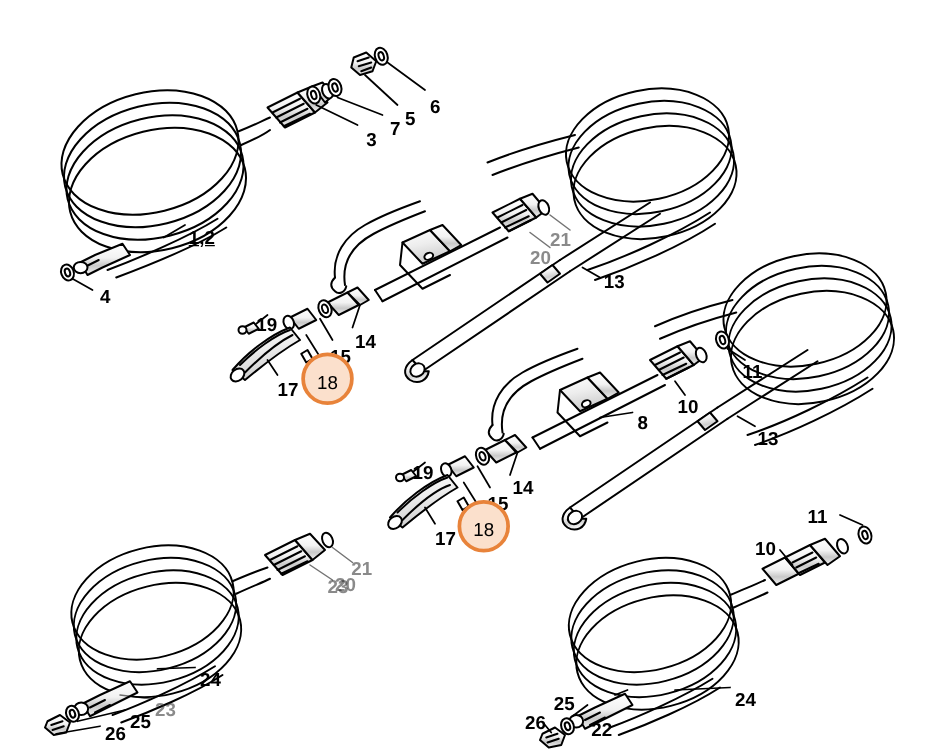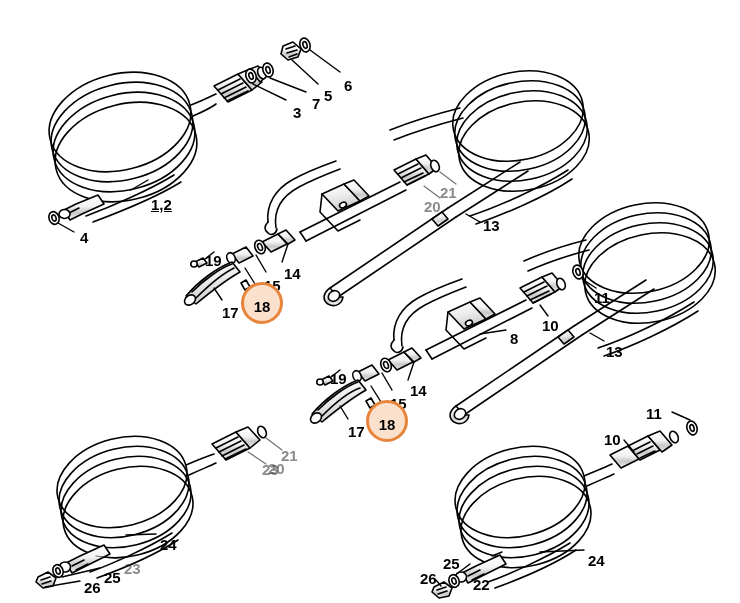--- a/index.html
+++ b/index.html
@@ -42,21 +42,21 @@
     position: absolute;
     border-radius: 50%;
     box-sizing: border-box;
   }
   .highlight-circle .hl-num {
     position: absolute;
     left: 0;
     right: 0;
     text-align: center;
     font-family: "Liberation Sans", sans-serif;
-    font-weight: bold;
+    font-weight: normal;
     font-size: 15px;
     color: #000000;
   }
 </style>
 </head>
 <body>
 
 <div id="diagram-root">
 
   <svg id="diagram-svg" viewBox="0 0 740 603">
@@ -346,21 +346,21 @@
         <line x1="458" y1="573" x2="470" y2="564" stroke-width="1.4"></line>
         <line x1="441" y1="586" x2="436" y2="580" stroke-width="1.4"></line>
         <line x1="492" y1="556" x2="502" y2="552" stroke-width="1.4"></line>
         <line x1="540" y1="552" x2="584" y2="550" stroke-width="1.4"></line>
       </g>
 
     </g>
   </svg>
 
   <div id="callout-layer">
-      <div class="callout-label" style="left: 151px; top: 197px; text-decoration: underline;">1,2</div>
+      <div class="callout-label" style="left: 151px; top: 183px; text-decoration: underline;">1,2</div>
       <div class="callout-label" style="left: 293px; top: 105px;">3</div>
       <div class="callout-label" style="left: 80px; top: 230px;">4</div>
       <div class="callout-label" style="left: 324px; top: 88px;">5</div>
       <div class="callout-label" style="left: 344px; top: 78px;">6</div>
       <div class="callout-label" style="left: 312px; top: 96px;">7</div>
       <div class="callout-label" style="left: 510px; top: 331px;">8</div>
       <div class="callout-label" style="left: 542px; top: 318px;">10</div>
       <div class="callout-label" style="left: 594px; top: 290px;">11</div>
       <div class="callout-label" style="left: 483px; top: 218px;">13</div>
       <div class="callout-label" style="left: 606px; top: 344px;">13</div>

